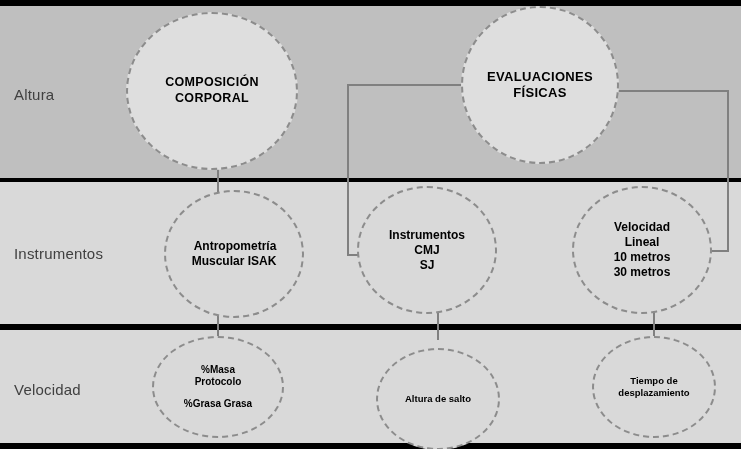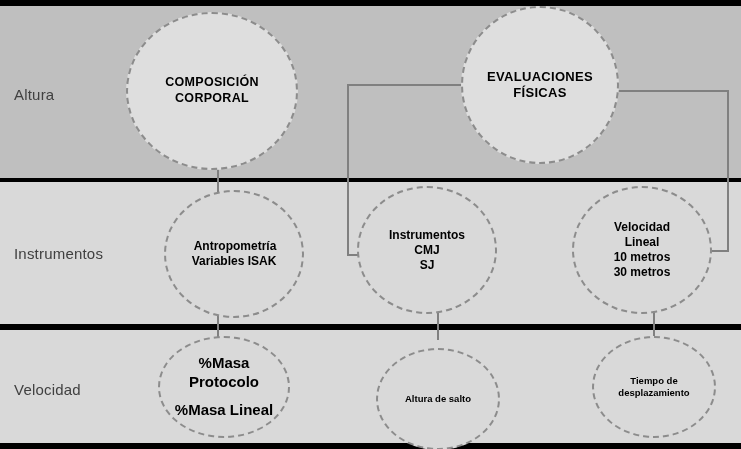--- a/index.html
+++ b/index.html
@@ -95,22 +95,22 @@
     left: 357px; top: 186px; width: 140px; height: 128px;
     font-size: 12px;
   }
   #c-velocidad {
     left: 572px; top: 186px; width: 140px; height: 128px;
     font-size: 12px;
   }
 
   
   #c-masa {
-    left: 158px; top: 336px; width: 132px; height: 102px;
-    font-size: 15px;
+    left: 152px; top: 336px; width: 132px; height: 102px;
+    font-size: 10px;
   }
   #c-altura {
     left: 376px; top: 348px; width: 124px; height: 102px;
     font-size: 9.5px;
   }
   #c-tiempo {
     left: 592px; top: 336px; width: 124px; height: 102px;
     font-size: 9.5px;
   }
   .gap { display: block; height: 9px; }
@@ -152,21 +152,21 @@
   <div class="circle light" id="c-evaluaciones">
     <span class="txt">
       <span>EVALUACIONES</span><br>
       <span>FÍSICAS</span>
     </span>
   </div>
 
   <div class="circle" id="c-antropometria">
     <span class="txt">
       <span>Antropometría</span><br>
-      <span>Variables ISAK</span>
+      <span>Muscular ISAK</span>
     </span>
   </div>
 
   <div class="circle" id="c-saltabilidad">
     <span class="txt">
       <span>Instrumentos</span><br>
       <span>CMJ</span><br>
       <span>SJ</span>
     </span>
   </div>
@@ -178,21 +178,21 @@
       <span>10 metros</span><br>
       <span>30 metros</span>
     </span>
   </div>
 
   <div class="circle" id="c-masa">
     <span class="txt">
       <span>%Masa</span><br>
       <span>Protocolo</span>
       <span class="gap"></span>
-      <span>%Masa Lineal</span>
+      <span>%Grasa Grasa</span>
     </span>
   </div>
 
   <div class="circle" id="c-altura">
     <span class="txt">
       <span>Altura de salto</span>
     </span>
   </div>
 
   <div class="circle" id="c-tiempo">

